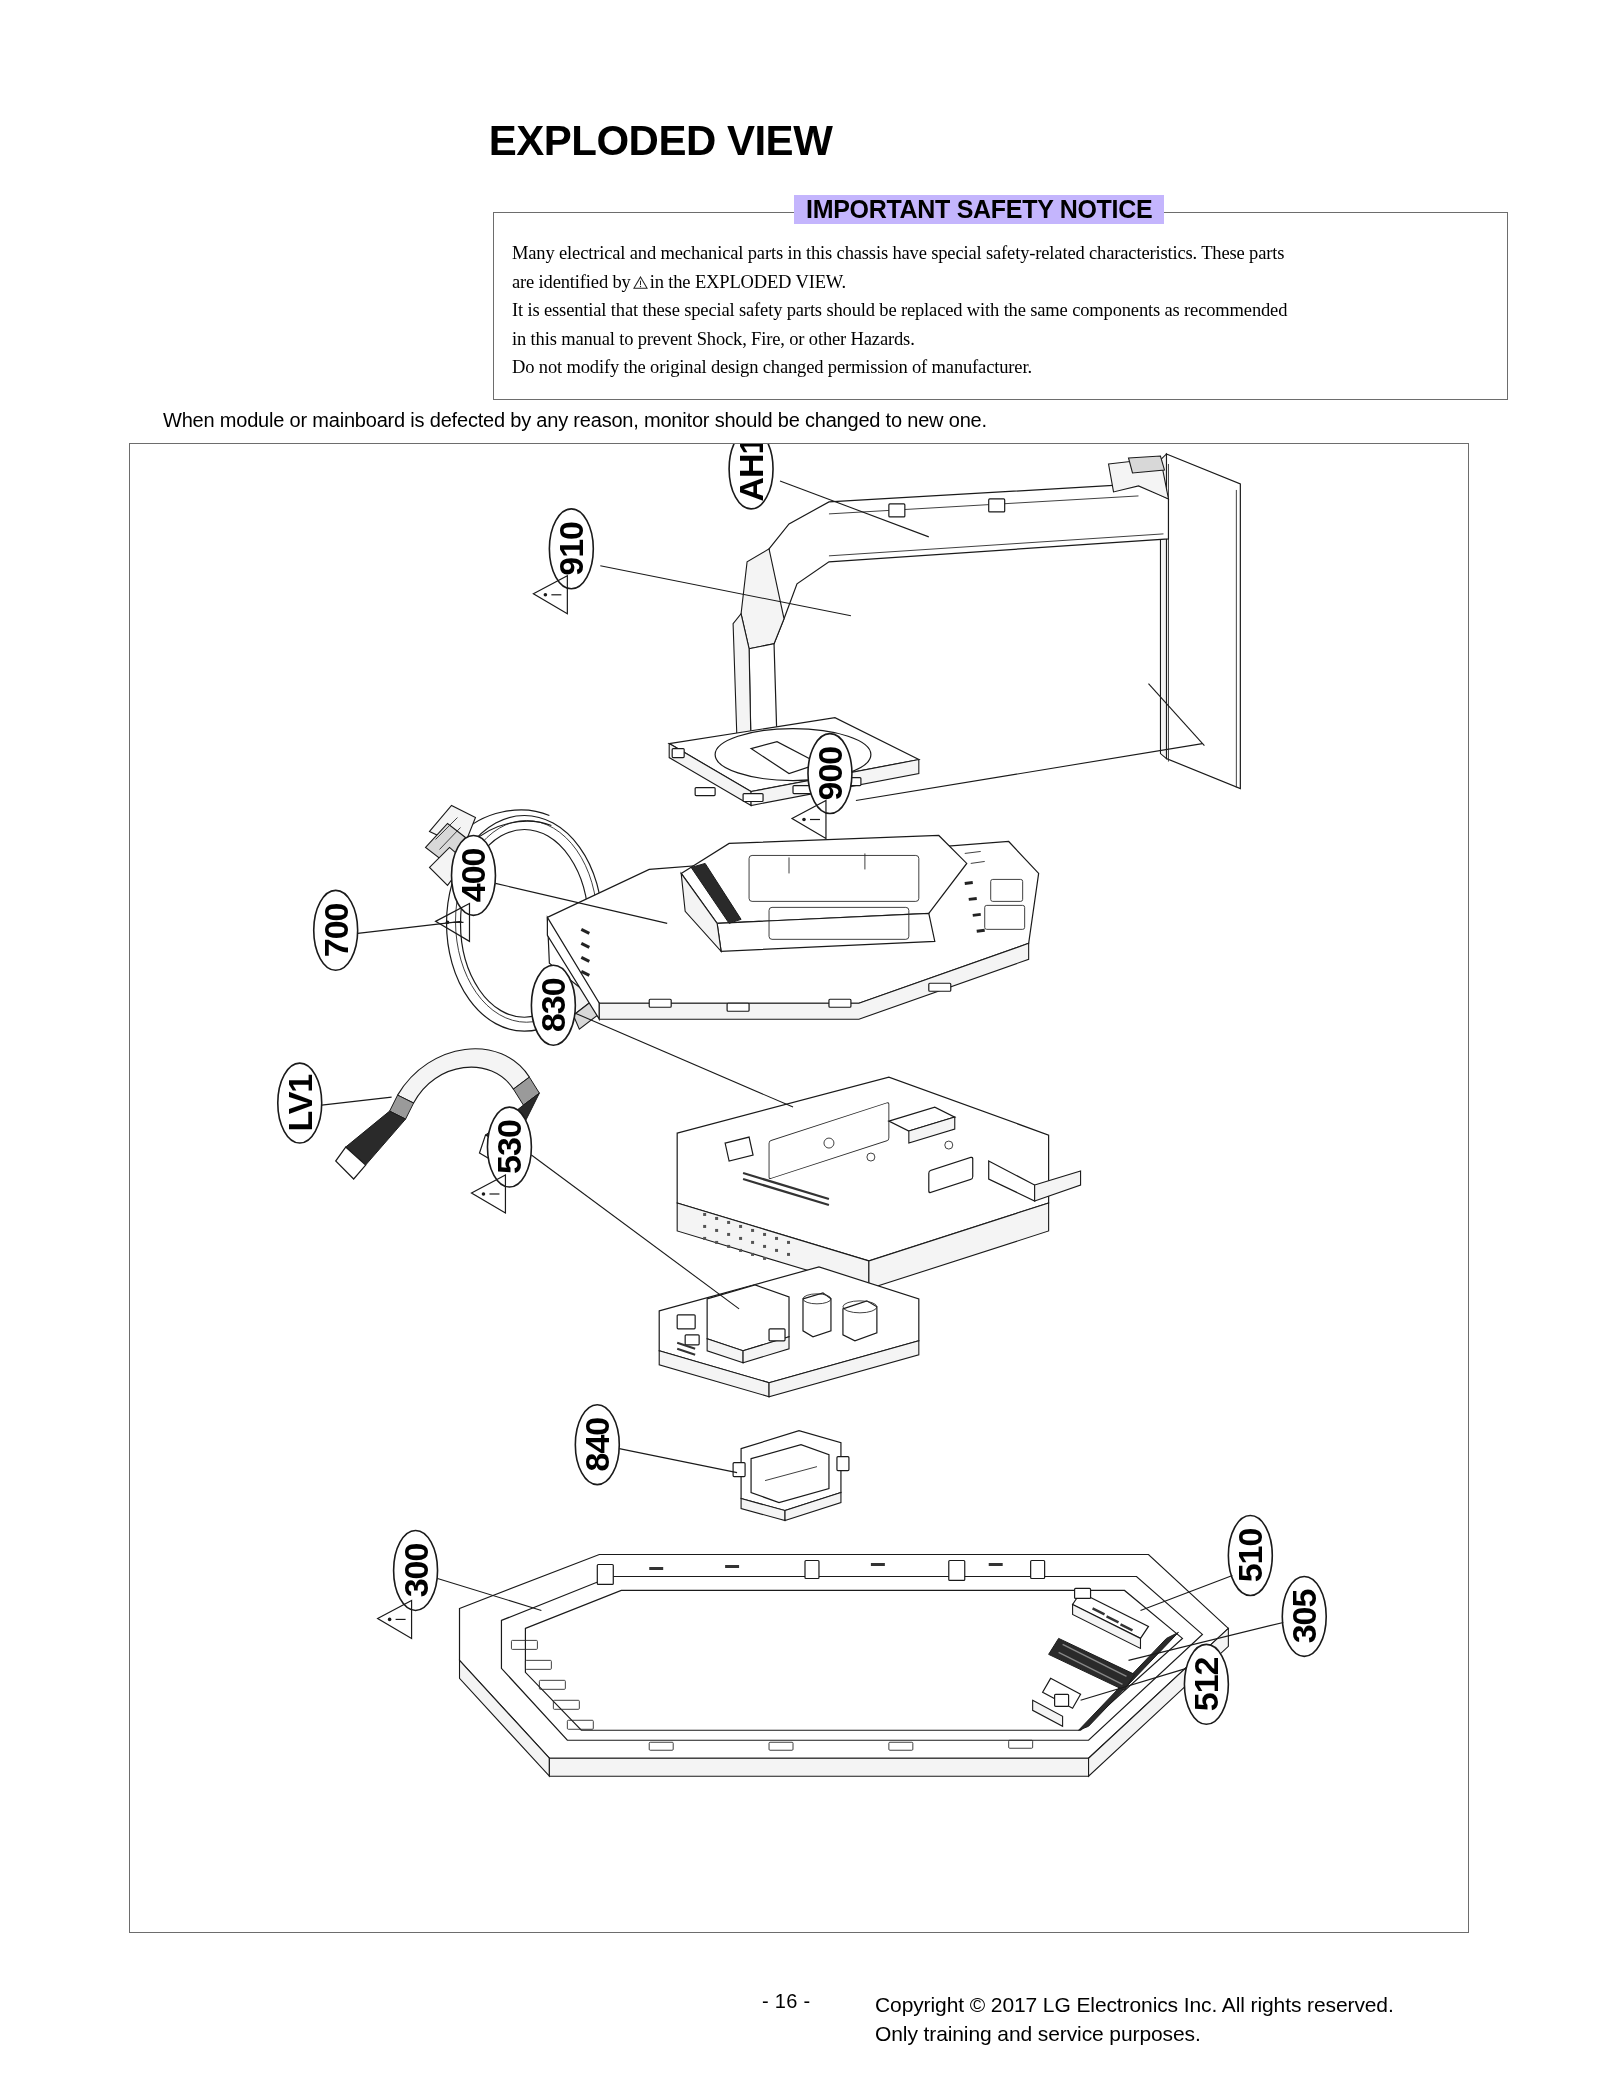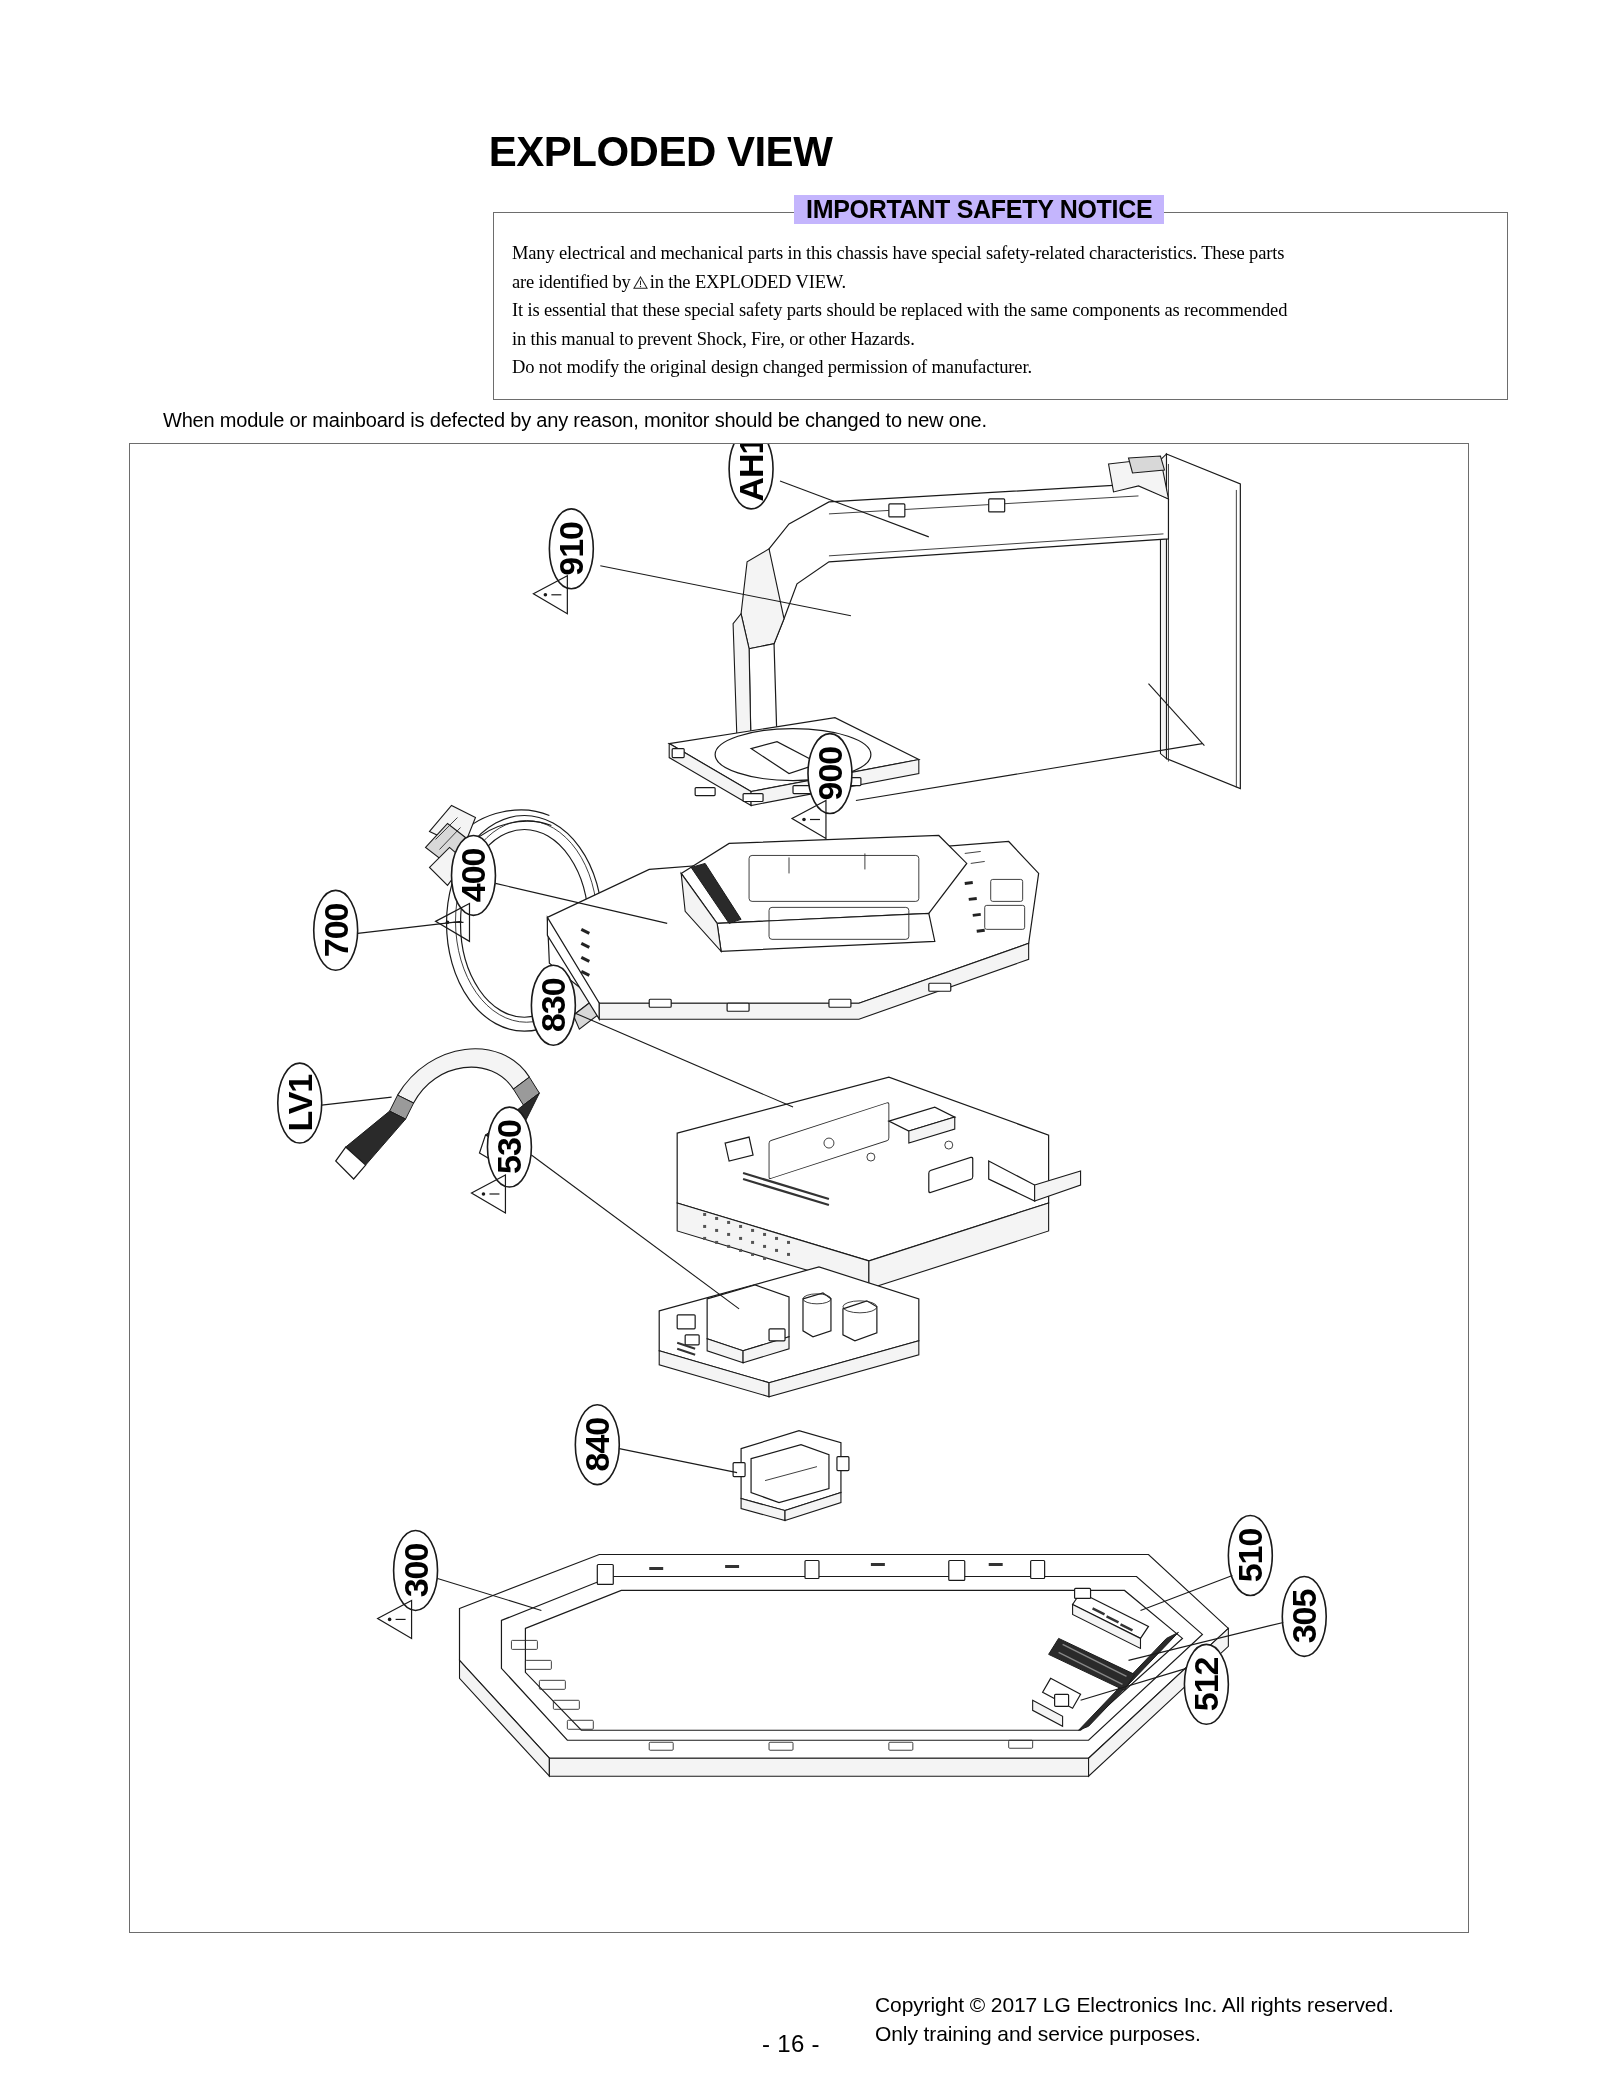--- a/index.html
+++ b/index.html
@@ -13,21 +13,21 @@
     height: 2084px;
     position: relative;
     font-family: "Liberation Sans", sans-serif;
     color: #000000;
     overflow: hidden;
   }
 
   
   .page-title {
     position: absolute;
-    top: 128px;
+    top: 117px;
     left: 0;
     width: 1321px;
     text-align: center;
     font-size: 42px;
     font-weight: bold;
     letter-spacing: -0.5px;
     font-family: "Liberation Sans", sans-serif;
   }
 
   
@@ -105,23 +105,22 @@
     position: absolute;
     left: 0;
     top: 1990px;
     width: 1600px;
     height: 80px;
   }
   .page-number {
     position: absolute;
     left: 762px;
     top: 0px;
-    font-size: 24px;
+    font-size: 20px;
     letter-spacing: 0.3px;
-    margin-top: 40px;
   }
   .copyright {
     position: absolute;
     left: 875px;
     top: 0px;
     font-size: 21px;
     line-height: 29px;
     letter-spacing: -0.1px;
   }
   .copyright div { white-space: nowrap; }

